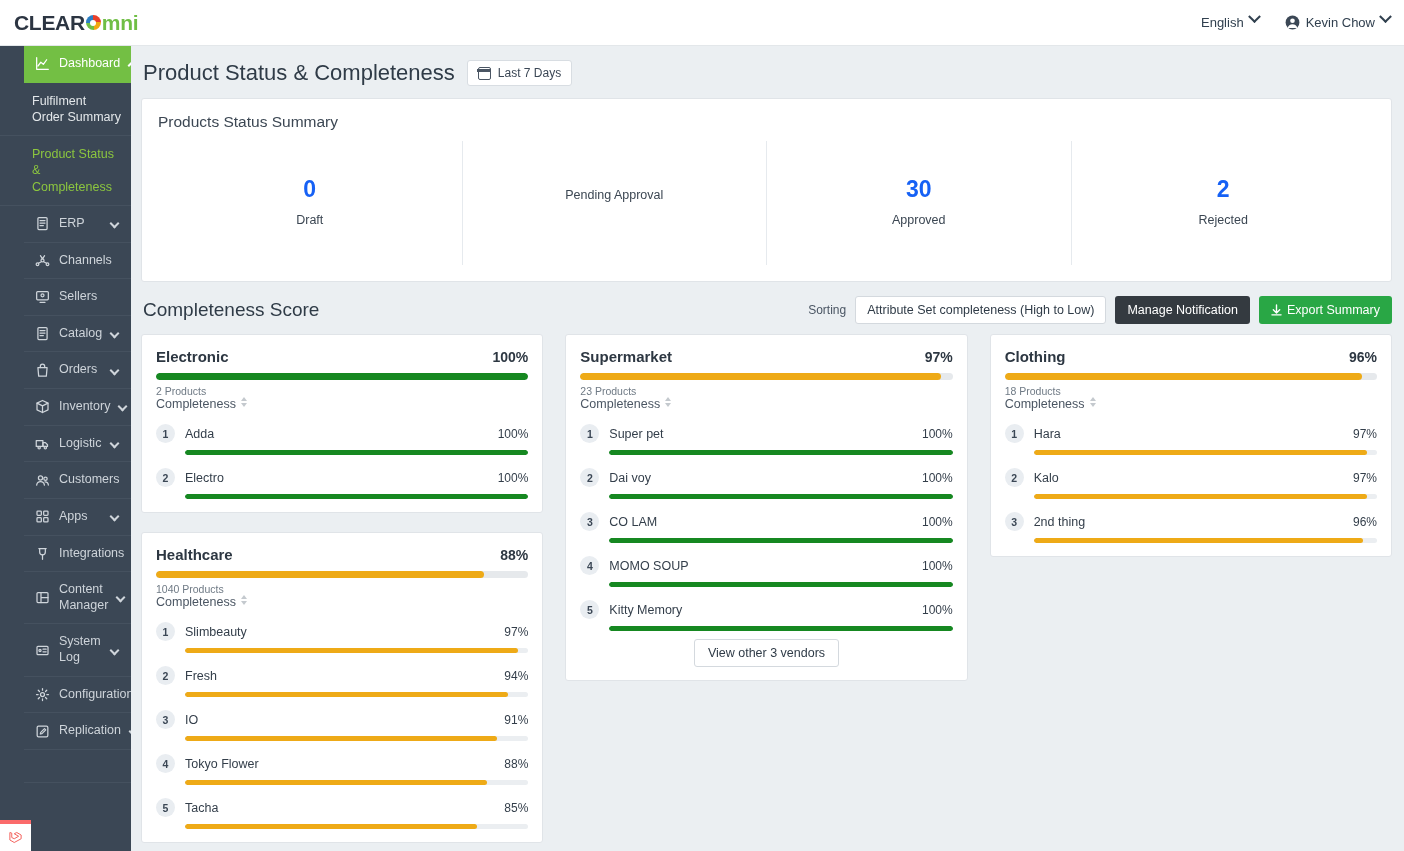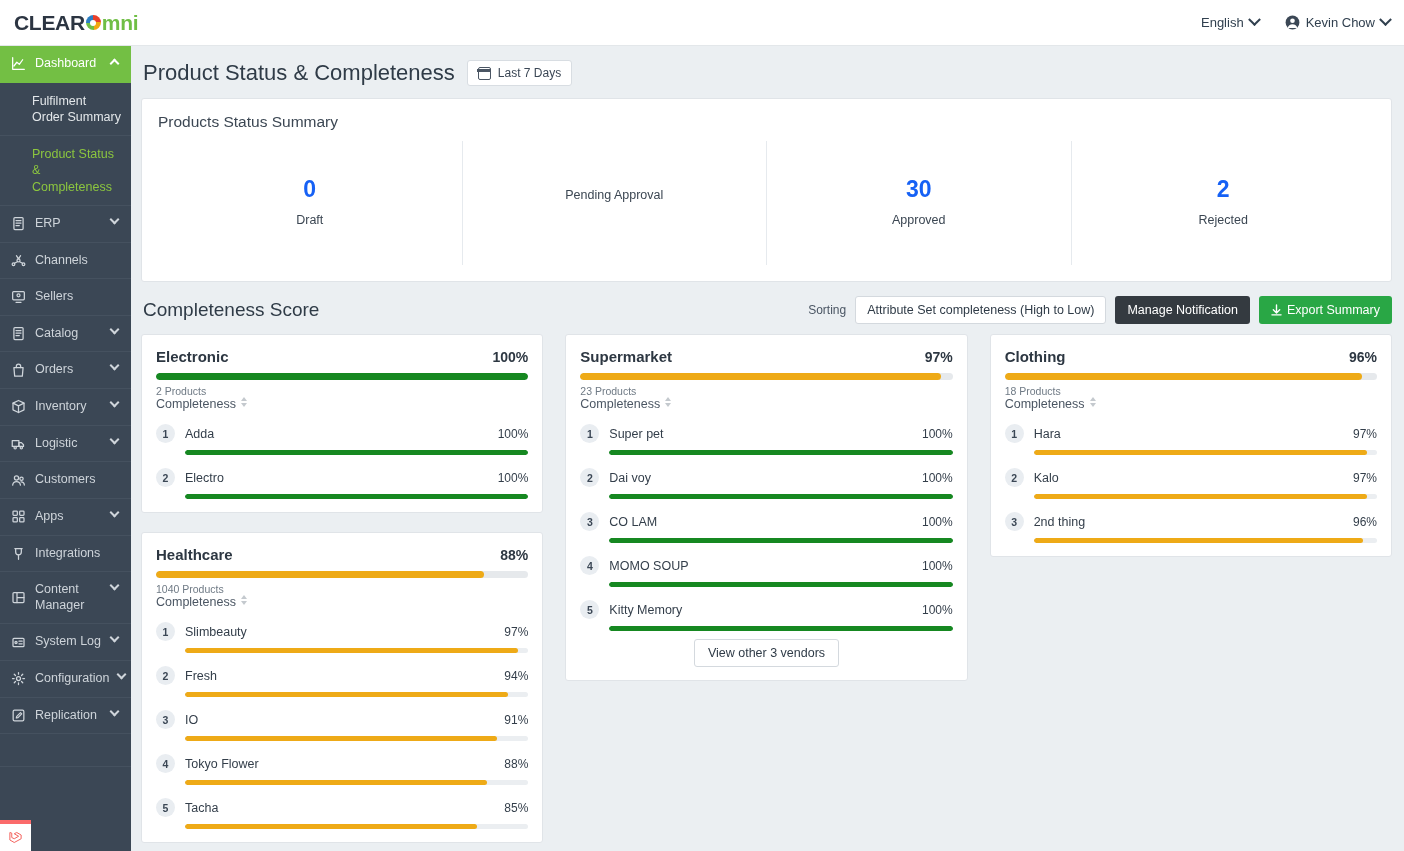--- a/index.html
+++ b/index.html
@@ -25,36 +25,36 @@
     display: inline-block; width: 15px; height: 15px; border-radius: 50%;
     position: relative; margin: 0 1px; vertical-align: -2px;
     background:
       conic-gradient(#e8402a 0deg 90deg, #f0a810 90deg 180deg, #6fbe44 180deg 270deg, #2b7fc4 270deg 360deg);
   }
   .logo .o-dot::after {
     content: ""; position: absolute; left: 4.5px; top: 4.5px;
     width: 6px; height: 6px; border-radius: 50%; background: #fff;
   }
   .topright { display: flex; align-items: center; gap: 26px; font-size: 13px; color: #31404f; }
-  .tr-item { display: flex; align-items: center; gap: 6px; cursor: pointer; }
+  .tr-item { display: flex; align-items: flex-start; gap: 6px; cursor: pointer; }
   .chev { width: 9px; height: 9px; border-right: 2px solid #31404f; border-bottom: 2px solid #31404f;
           transform: rotate(45deg) translate(-2px,-2px); }
 
   .body-row { display: flex; flex: 1 1 auto; min-height: 0; }
 
   
   .sidebar {
     width: 131px; flex: 0 0 131px; background: #3b4755; color: #ced4da;
     overflow: hidden; position: relative;
   }
   .nav-item {
-    display: flex; gap: 9px;
+    display: flex; align-items: center; gap: 9px;
     padding: 10px 10px 10px 10px; font-size: 12.5px;
     border-bottom: 1px solid #45515f; cursor: pointer; position: relative;
-    min-height: 33px; line-height: 1.25;
+    min-height: 33px; line-height: 1.25; margin-left: 24px;
   }
   .nav-item .ico { width: 16px; flex: 0 0 16px; display: flex; align-items: center; justify-content: center; }
   .nav-item .lbl { flex: 1 1 auto; }
   .nav-item .caret {
     width: 7px; height: 7px; border-right: 2px solid #cfd5db; border-bottom: 2px solid #cfd5db;
     transform: rotate(45deg); margin-right: 3px; flex: 0 0 auto;
   }
   .nav-item .caret.up { transform: rotate(-135deg); margin-top: 4px; }
   .nav-item.active { background: #73bf44; color: #ffffff; border-bottom-color: #73bf44; }
   .nav-item.active .caret { border-color: #fff; }

